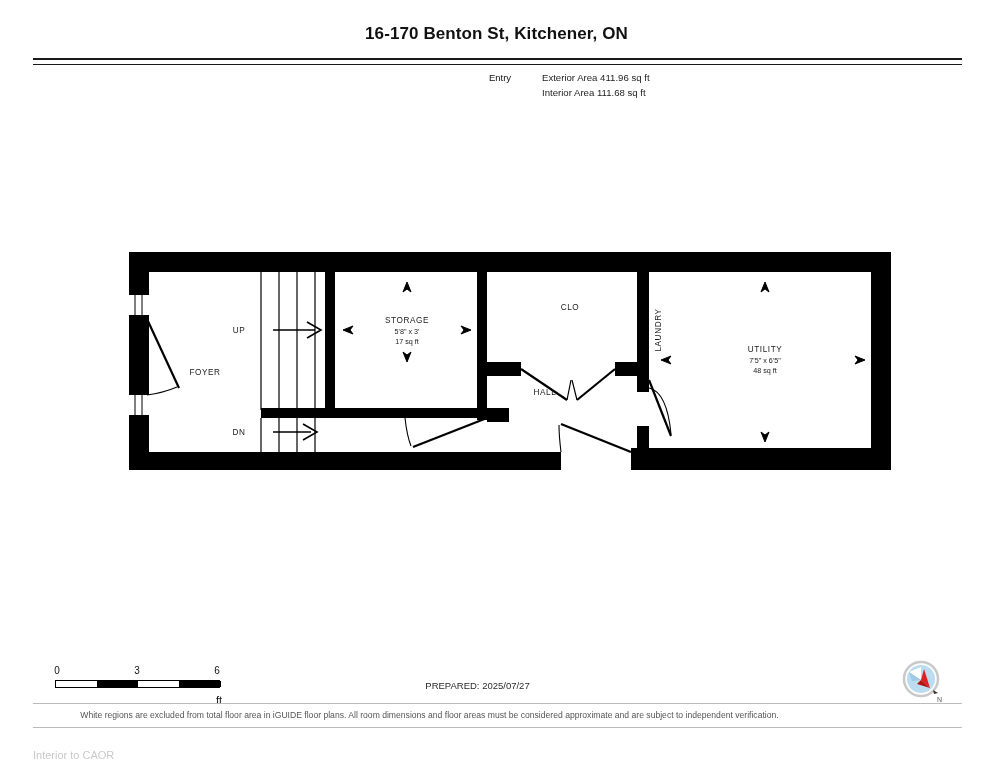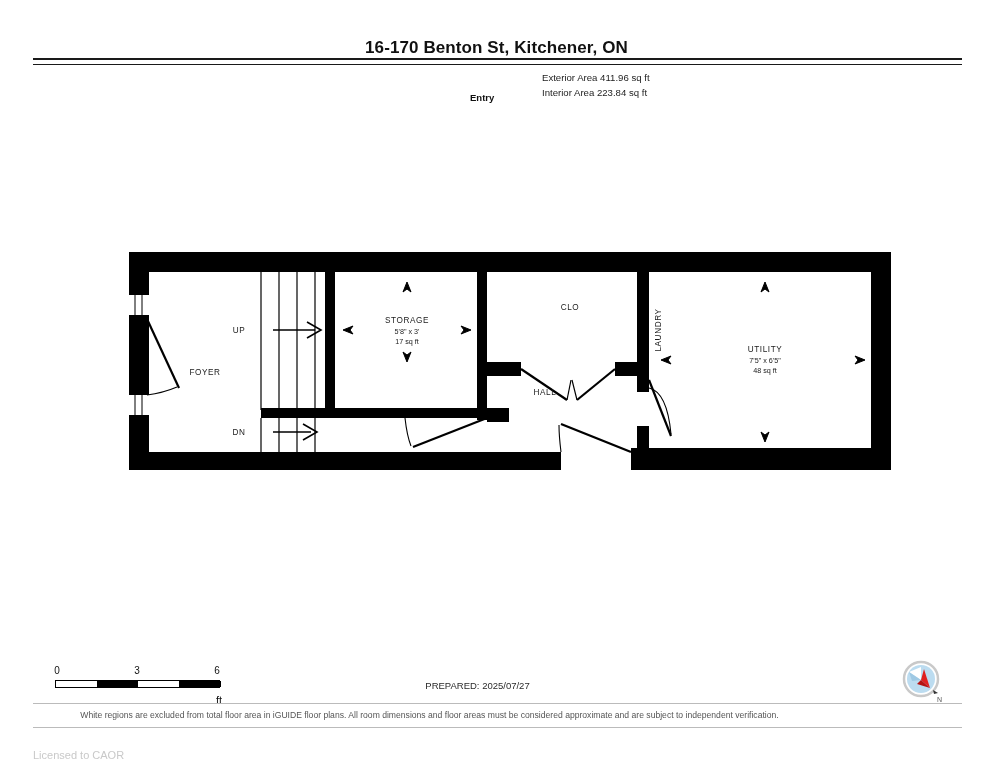--- a/index.html
+++ b/index.html
@@ -13,21 +13,21 @@
     height: 768px;
     position: relative;
     font-family: "Liberation Sans", sans-serif;
     color: #000000;
     overflow: hidden;
   }
 
   
   #page-title {
     position: absolute;
-    top: 38px;
+    top: 24px;
     left: 0;
     width: 993px;
     text-align: center;
     font-size: 17px;
     font-weight: bold;
     letter-spacing: 0.1px;
     color: #111111;
   }
   #header-rule {
     position: absolute;
@@ -47,25 +47,24 @@
     width: 330px;
     font-size: 10px;
     line-height: 14px;
     color: #1d1d1d;
   }
   #summary .level-label {
     position: absolute;
     left: 0;
     top: 3px;
     width: 60px;
-    text-align: left;
-    font-weight: bold;
+    text-align: center;
+    font-weight: normal;
     font-size: 9.5px;
     color: #111;
-    margin-top: 20px;
   }
   #summary .area-lines {
     position: absolute;
     left: 72px;
     top: 3px;
   }
   #summary .area-line {
     white-space: nowrap;
     font-size: 9.6px;
     line-height: 14.5px;
@@ -188,21 +187,21 @@
 <body>
 
 <div id="page-title">16-170 Benton St, Kitchener, ON</div>
 
 <div id="header-rule"></div>
 
 <div id="summary">
   <div class="level-label">Entry</div>
   <div class="area-lines">
     <div class="area-line">Exterior Area 411.96 sq ft</div>
-    <div class="area-line">Interior Area 223.84 sq ft</div>
+    <div class="area-line">Interior Area 111.68 sq ft</div>
   </div>
 </div>
 
 <div id="floorplan">
 <svg width="790" height="250" viewBox="0 0 790 250" xmlns="http://www.w3.org/2000/svg">
 
   <rect x="0" y="0" width="790" height="250" fill="#ffffff"></rect>
 
   <g fill="#000000">
 
@@ -362,13 +361,13 @@
     <path d="M 22 23 L 31 31 L 18 27 Z" fill="#b51212"></path>
 
     <path d="M 34 33 l 5 3 l -4 1 z" fill="#333333"></path>
     <text x="38" y="45" font-family="Liberation Sans, sans-serif" font-size="7" fill="#555">N</text>
   </svg>
 </div>
 
 <div id="footer-rule"></div>
 <div id="disclaimer">White regions are excluded from total floor area in iGUIDE floor plans. All room dimensions and floor areas must be considered approximate and are subject to independent verification.</div>
 <div id="footer-rule2"></div>
-<div id="license">Licensed to CAOR</div>
+<div id="license">Interior to CAOR</div>
 
 </body></html>

